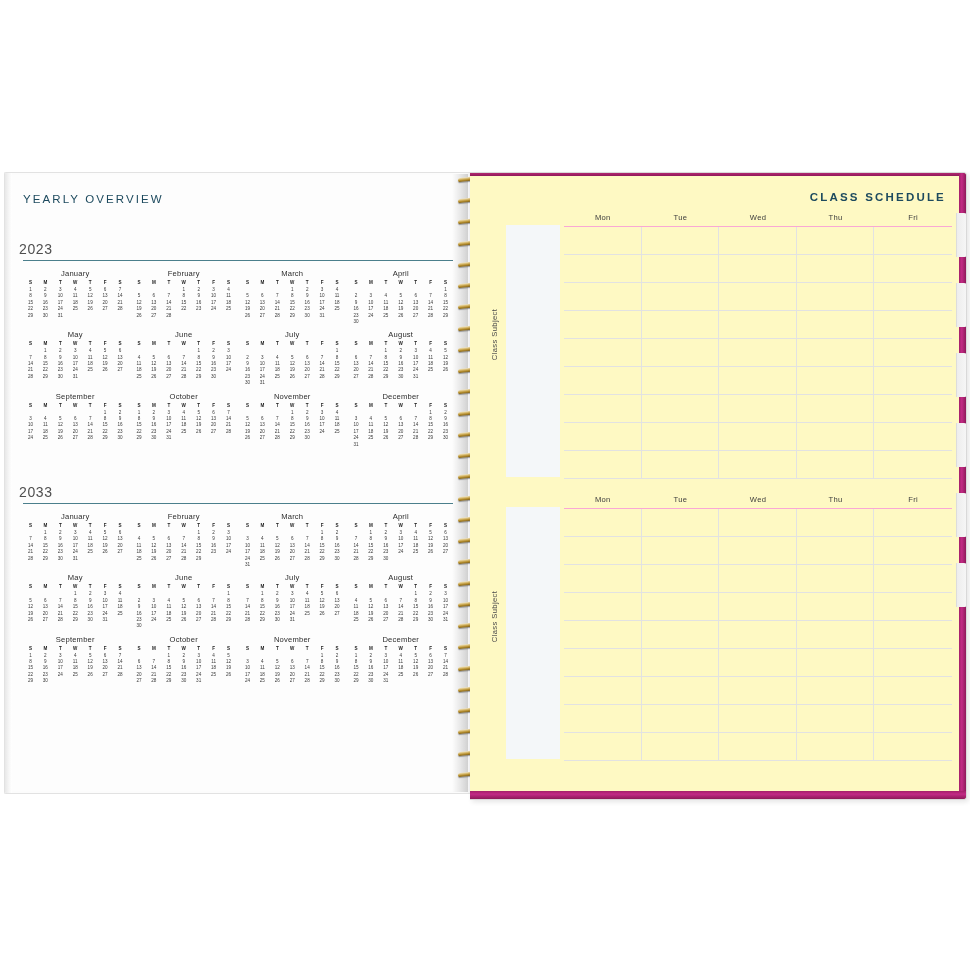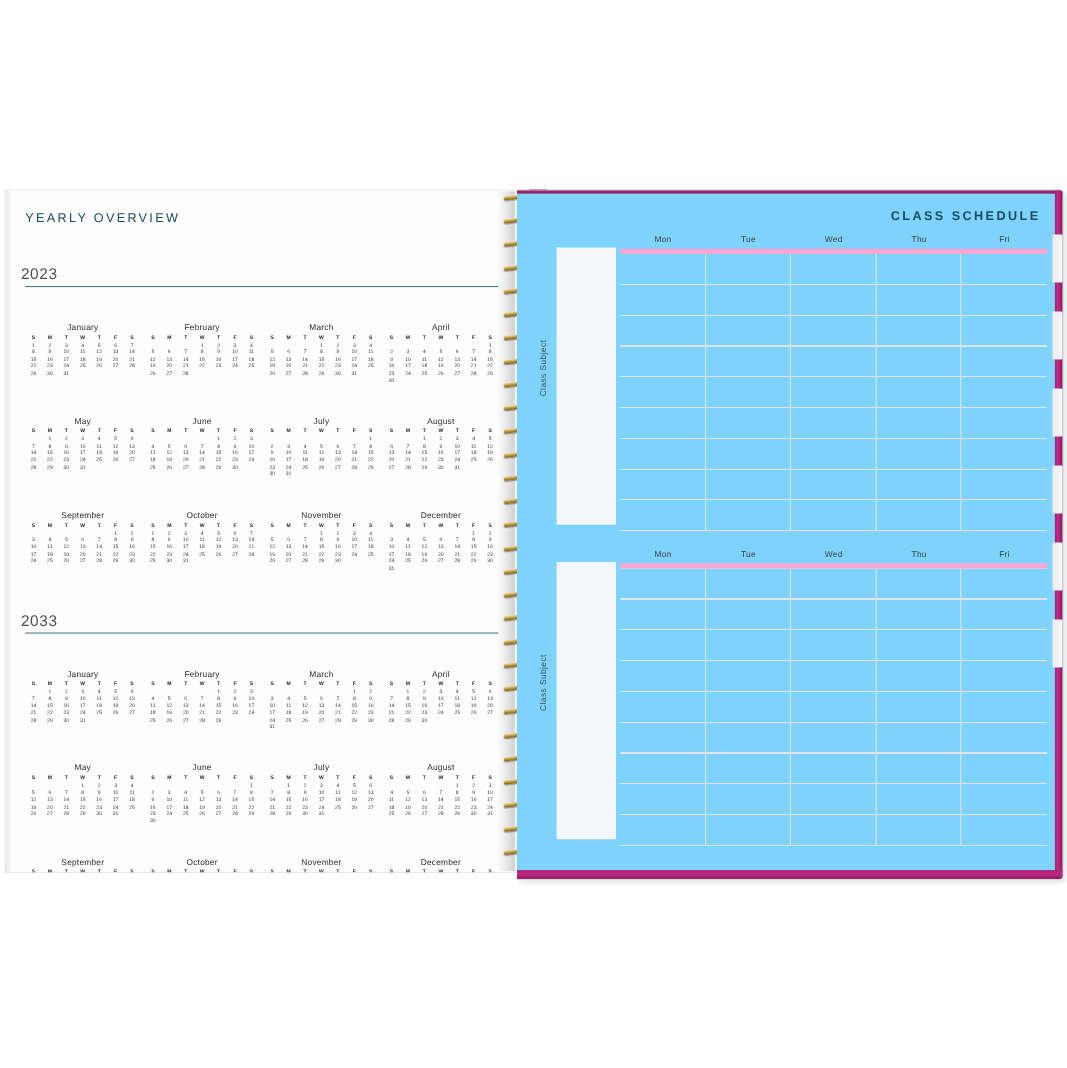--- a/index.html
+++ b/index.html
@@ -75,21 +75,20 @@
   }
 
   .months-grid {
     display: grid;
     grid-template-columns: repeat(4, 1fr);
     gap: 5px 4px;
     padding: 0 4px;
   }
   .month {
     text-align: center;
-    margin-top: 24px;
   }
   .month-name {
     font-size: 7.6px;
     color: #2b2b2b;
     margin-bottom: 2px;
     letter-spacing: 0.2px;
   }
   .dow-row, .week-row {
     display: grid;
     grid-template-columns: repeat(7, 1fr);
@@ -154,21 +153,21 @@
     opacity: 0.75;
   }
 
   
   .page-right {
     position: absolute;
     left: 470px;
     top: 2px;
     width: 496px;
     height: 626px;
-    background: #7dd3fc;
+    background: #fef9c3;
     border: 1px solid #d9d9d9;
     border-left: none;
     border-radius: 0 4px 4px 0;
     overflow: hidden;
     box-shadow: 2px 2px 5px rgba(0,0,0,0.10);
   }
   .cover-border-r {
     position: absolute;
     right: 0; top: 0; bottom: 0; width: 7px;
     background: linear-gradient(90deg,#a4206a,#c22a85 40%,#8d1a59);
@@ -244,21 +243,21 @@
     height: 252px;
     background: #f4f7f9;
   }
   .grid-wrap {
     margin-left: 78px;
     position: relative;
   }
   .day-head {
     display: grid;
     grid-template-columns: repeat(5, 1fr);
-    border-bottom: 5px solid #f9a8d4;
+    border-bottom: 1px solid #f9a8d4;
   }
   .day-head span {
     text-align: center;
     font-size: 7.6px;
     color: #3c3c3c;
     padding-bottom: 4px;
     letter-spacing: 0.3px;
   }
   .rows {
     position: relative;

